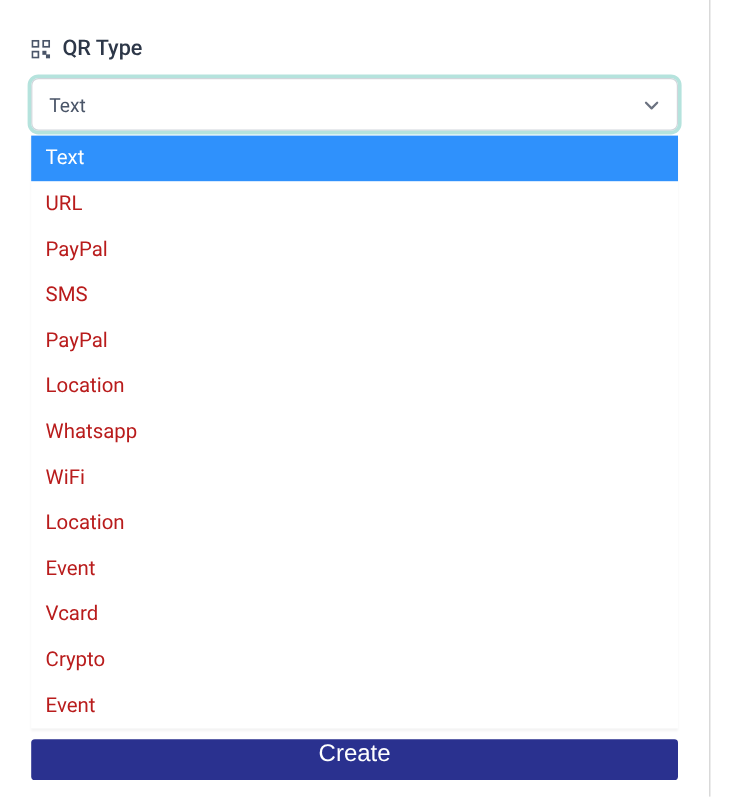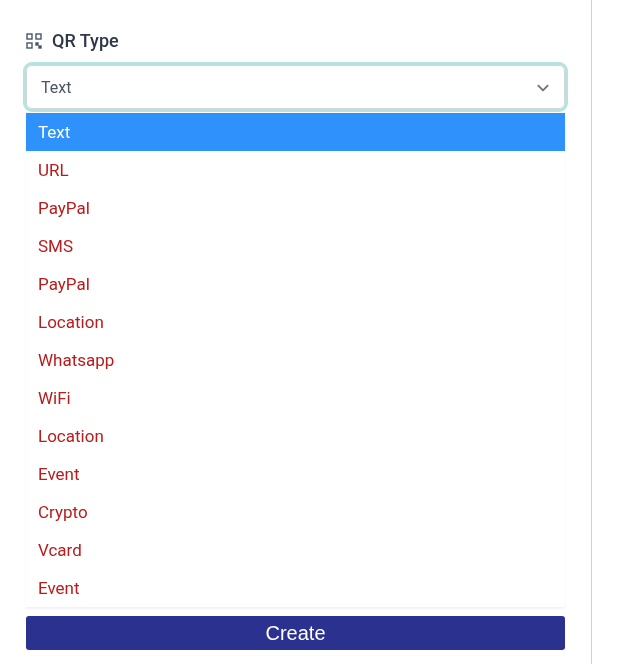--- a/index.html
+++ b/index.html
@@ -86,21 +86,20 @@
     right: 26px;
     bottom: 14px;
     height: 34px;
     background: #2a318f;
     color: #ffffff;
     font-size: 20px;
     border: none;
     border-radius: 3px;
     cursor: pointer;
     display: flex;
-    align-items: center;
     justify-content: center;
   }
 </style>
 </head>
 <body>
 
 <div class="panel">
 
   <div class="field-label-row">
     <span class="qr-icon">
@@ -129,22 +128,22 @@
         <div class="option selected">Text</div>
         <div class="option">URL</div>
         <div class="option">PayPal</div>
         <div class="option">SMS</div>
         <div class="option">PayPal</div>
         <div class="option">Location</div>
         <div class="option">Whatsapp</div>
         <div class="option">WiFi</div>
         <div class="option">Location</div>
         <div class="option">Event</div>
+        <div class="option">Vcard</div>
         <div class="option">Crypto</div>
-        <div class="option">Vcard</div>
         <div class="option">Event</div>
       </div>
   </div>
 
   <button class="create-btn">
     <span>Create</span>
   </button>
 
 </div>
 

